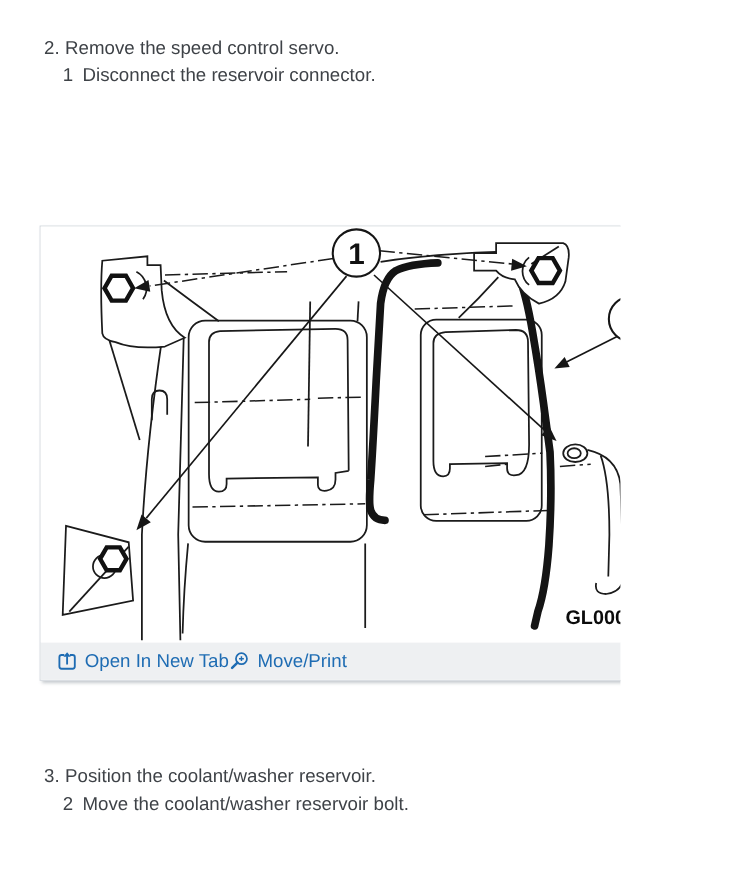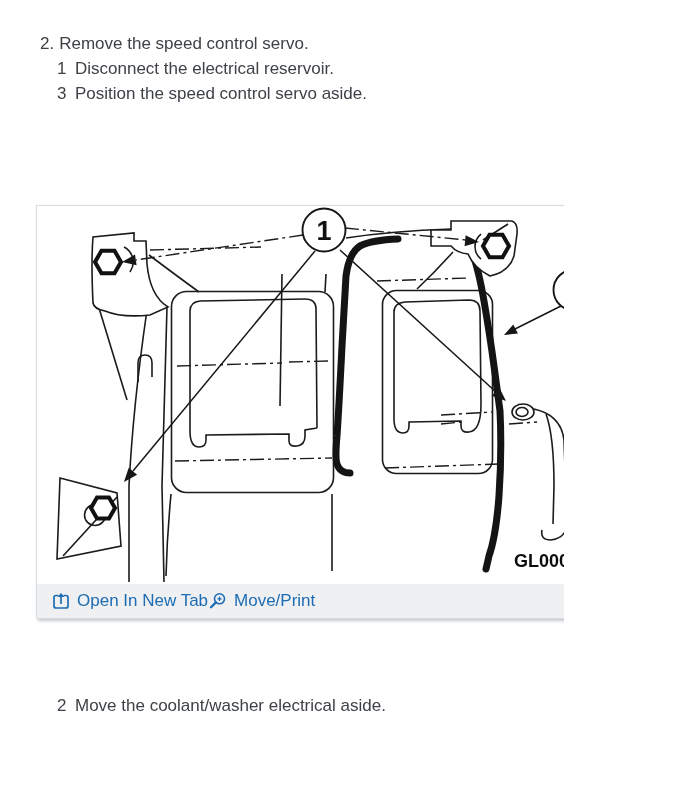--- a/index.html
+++ b/index.html
@@ -44,24 +44,21 @@
 <body>
 
 <div class="page">
 
   <div class="steps" id="steps-top">
     <div class="main">
       <span class="num">2.</span><span>Remove the speed control servo.</span>
     </div>
     <div class="substeps">
       <div class="substep">
-        <span class="snum">1</span><span>Disconnect the electrical reservoir.</span>
-      </div>
-      <div class="substep">
-        <span class="snum">3</span><span>Position the speed control servo aside.</span>
+        <span class="snum">1</span><span>Disconnect the reservoir connector.</span>
       </div>
     </div>
   </div>
 
   <div class="figure-card">
     <div class="figure-stage">
       <svg width="586" height="378" viewBox="0 0 586 378">
 
         <g>
 
@@ -169,20 +166,23 @@
           <circle cx="11.5" cy="6.8" r="5" fill="none" stroke="#1e6cb3" stroke-width="1.6"></circle>
           <path d="M11.5,4.6 L11.5,9 M9.3,6.8 L13.7,6.8" stroke="#1e6cb3" stroke-width="1.3" fill="none"></path>
           <path d="M7.9,10.4 L3,15.2" stroke="#1e6cb3" stroke-width="2.3" fill="none" stroke-linecap="round"></path>
         </svg>
         <span>Move/Print</span>
       </a>
     </div>
   </div>
 
   <div class="steps" id="steps-bottom">
+    <div class="main">
+      <span class="num">3.</span><span>Position the coolant/washer reservoir.</span>
+    </div>
     <div class="substeps">
       <div class="substep">
-        <span class="snum">2</span><span>Move the coolant/washer electrical aside.</span>
+        <span class="snum">2</span><span>Move the coolant/washer reservoir bolt.</span>
       </div>
     </div>
   </div>
 
 </div>
 
 </body></html>

